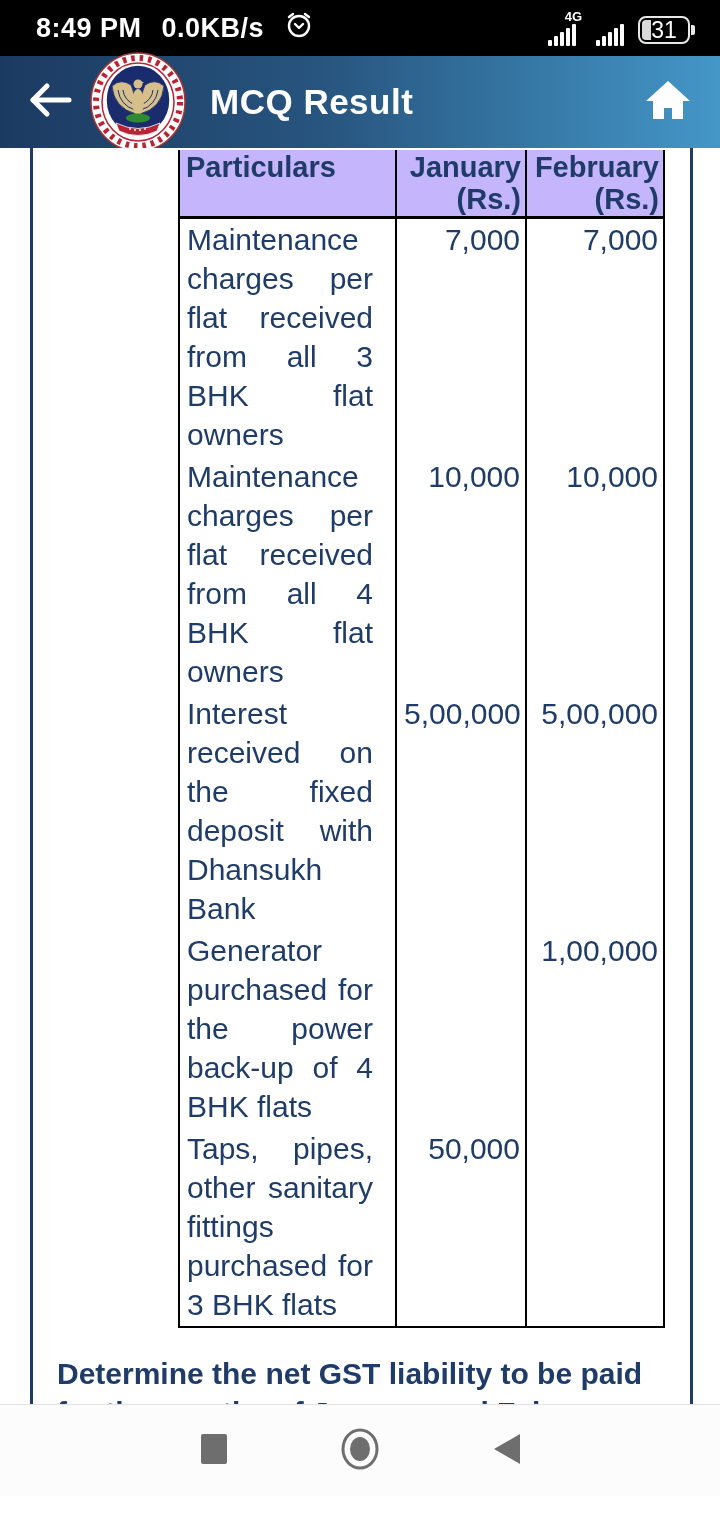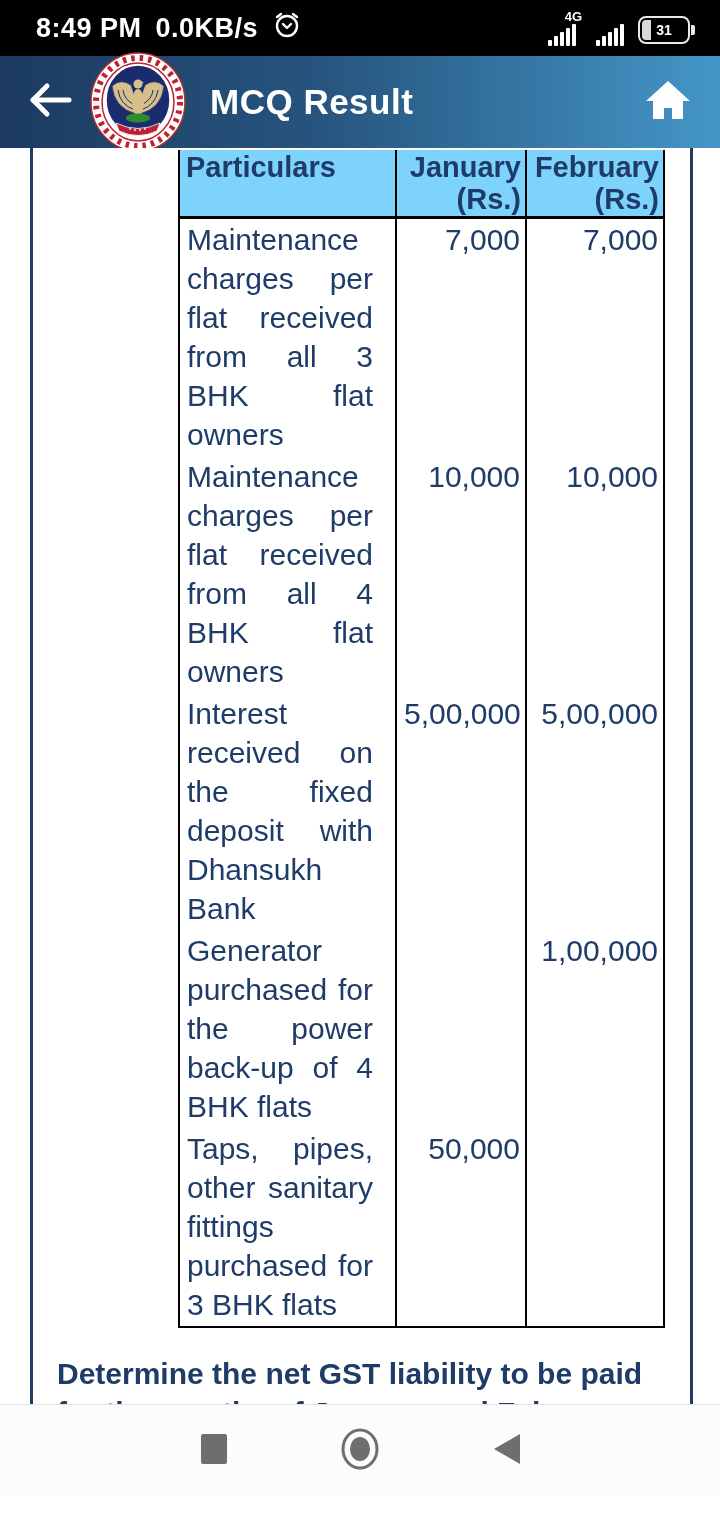--- a/index.html
+++ b/index.html
@@ -2,53 +2,53 @@
 <html><head>
 <meta charset="utf-8">
 <style>
   * { margin:0; padding:0; box-sizing:border-box; }
   html,body { width:720px; }
   body { font-family:"Liberation Sans", sans-serif; background:#000; }
   .phone { width:720px; height:1520px; overflow:hidden; display:flex; flex-direction:column; background:#fff; }
 
   
   .status-bar { height:56px; background:#000; color:#fff; display:flex; align-items:center; justify-content:space-between; padding:0 30px 0 36px; flex:0 0 auto; }
-  .sb-left { display:flex; align-items:center; gap:14px; font-size:27px; font-weight:bold; letter-spacing:0.5px; }
+  .sb-left { display:flex; align-items:center; gap:20px; font-size:27px; font-weight:bold; letter-spacing:0.5px; }
   .sb-right { display:flex; align-items:flex-end; gap:14px; }
   .sig-wrap { display:flex; flex-direction:column; align-items:flex-start; line-height:1; }
   .sig-4g { font-size:13px; font-weight:bold; color:#fff; margin-left:28px; margin-bottom:1px; }
   .sig-row { display:flex; align-items:flex-end; gap:1px; }
   .sig-arrows { display:flex; flex-direction:column; margin-right:2px; }
   .sig-arrows i { width:0; height:0; border:4px solid transparent; display:block; }
   .arr-up { border-bottom:5px solid #bbb; margin-bottom:1px; }
   .arr-dn { border-top:5px solid #bbb; }
   .bars { display:flex; align-items:flex-end; gap:2px; }
   .bars i { width:4px; background:#fff; display:block; border-radius:1px; }
   .battery { position:relative; width:52px; height:28px; border:2.5px solid #e8e8e8; border-radius:8px; display:flex; align-items:center; justify-content:center; margin-bottom:2px; }
   .battery:after { content:""; position:absolute; right:-7px; top:7px; width:4px; height:10px; background:#e8e8e8; border-radius:0 2px 2px 0; }
   .battery .fill { position:absolute; left:2px; top:2px; bottom:2px; width:9px; background:#fff; opacity:.85; border-radius:4px 0 0 4px; }
-  .battery span { font-size:14px; font-weight:bold; color:#fff; position:relative; }
+  .battery span { font-size:23px; font-weight:normal; color:#fff; position:relative; }
 
   
   .app-header { height:92px; flex:0 0 auto; background:linear-gradient(90deg,#1c3a61 0%,#27557f 45%,#4497c8 100%); display:flex; align-items:center; padding:0 28px 0 24px; }
   .back-btn { width:52px; height:52px; display:flex; align-items:center; justify-content:center; cursor:pointer; }
   .logo { width:100px; height:104px; margin-left:12px; flex:0 0 auto; }
   .hdr-title { color:#fff; font-size:35px; font-weight:bold; margin-left:22px; letter-spacing:0.5px; flex:1 1 auto; }
   .home-btn { width:48px; height:48px; display:flex; align-items:center; justify-content:center; cursor:pointer; }
 
   
   .content { position:relative; height:1256px; background:#fff; overflow:hidden; flex:0 0 auto; color:#1f3c68; }
   .v-border { position:absolute; top:0; bottom:0; width:3px; background:#1f3c68; }
   .v-border.left { left:30px; }
   .v-border.right { left:690px; }
 
   table.qtable { border-collapse:collapse; table-layout:fixed; width:485px; margin:2px 0 0 178px; border:2px solid #000; border-top:none; }
   .qtable col.c1 { width:217px; } .qtable col.c2 { width:130px; } .qtable col.c3 { width:138px; }
   .qtable th, .qtable td { border-left:2px solid #000; border-right:2px solid #000; vertical-align:top; color:#1f3c68; }
-  .qtable thead th { background:#7dd3fc; border-bottom:3px solid #000; font-size:29px; font-weight:bold; line-height:32px; padding:1px 4px 1px 6px; }
+  .qtable thead th { background:#c4b5fd; border-bottom:3px solid #000; font-size:29px; font-weight:bold; line-height:32px; padding:1px 4px 1px 6px; }
   .qtable thead th.part { text-align:left; }
   .qtable thead th.num { text-align:right; }
   .qtable tbody td { font-size:30px; line-height:39px; padding:1px 22px 2px 7px; }
   .qtable tbody td.part { text-align:justify; }
   .qtable tbody td.num { text-align:right; white-space:nowrap; padding-right:5px; }
 
   .question { margin:26px 60px 0 57px; font-size:30px; line-height:39px; font-weight:bold; color:#1f3c68; }
 
   
   .nav-bar { height:92px; flex:0 0 auto; background:#fcfcfc; border-top:1px solid #e3e3e3; position:relative; }

